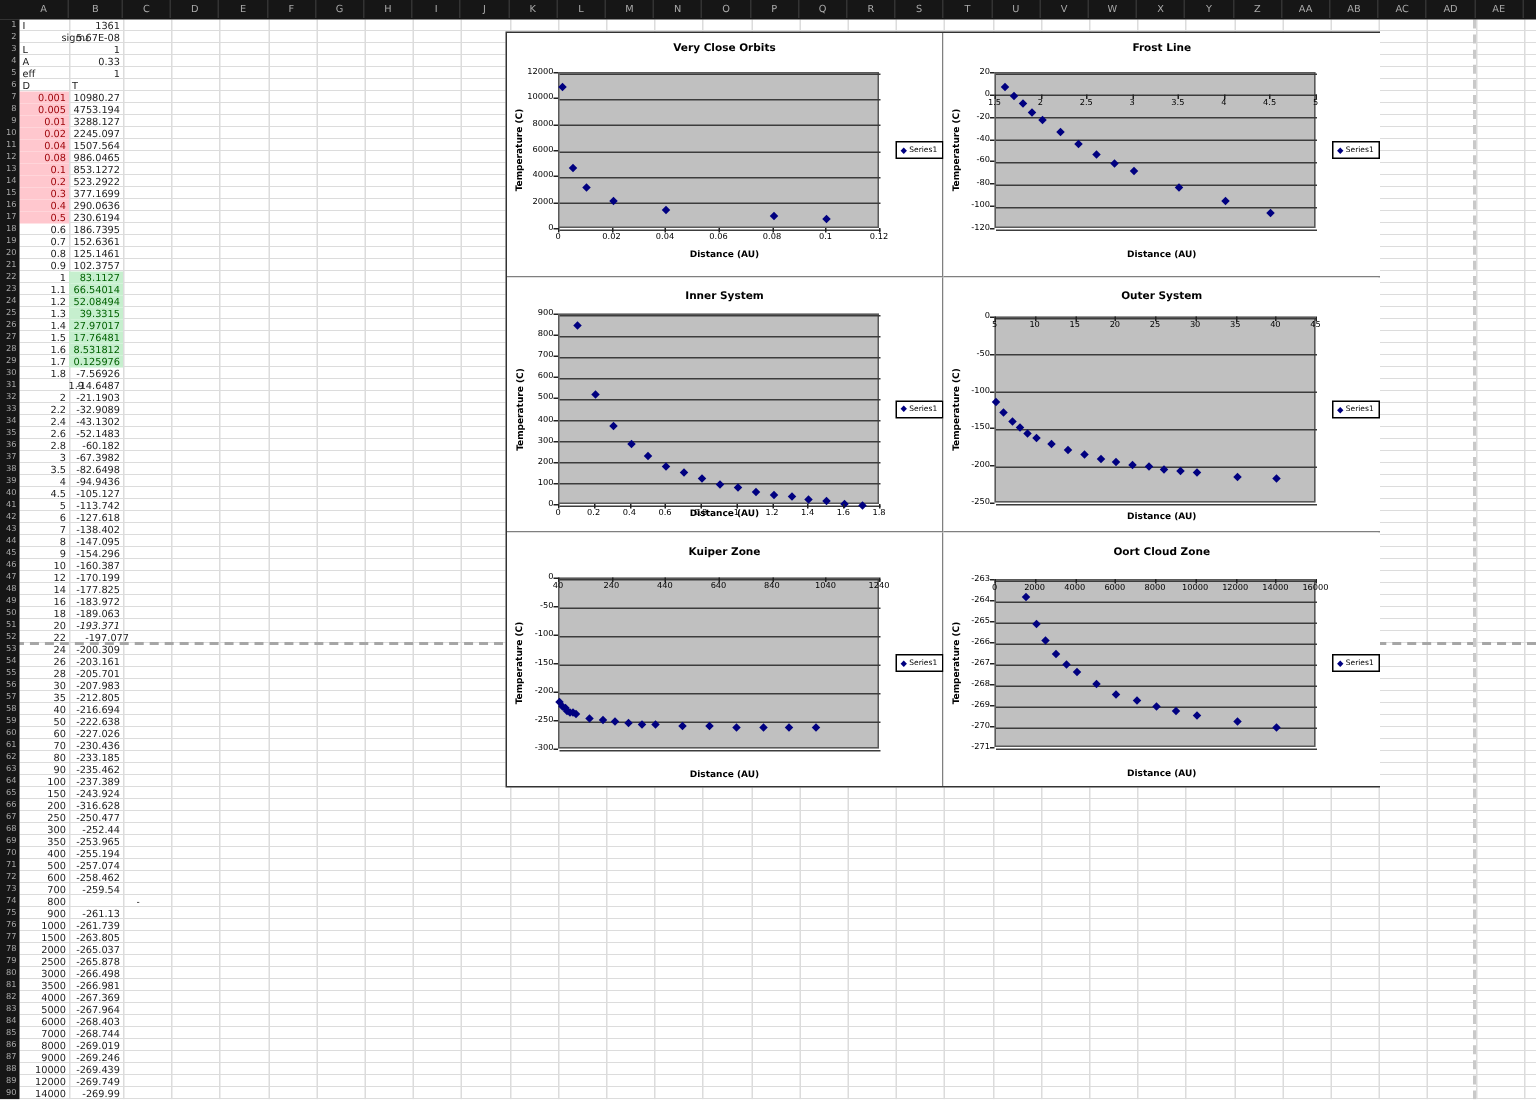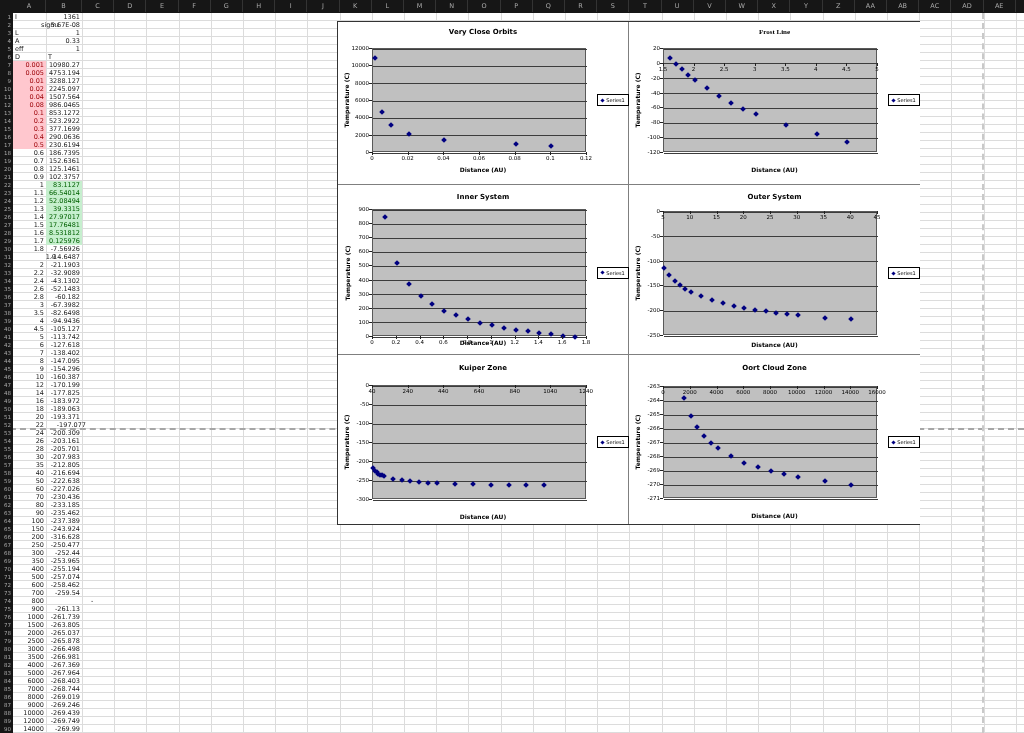--- a/index.html
+++ b/index.html
@@ -265,21 +265,21 @@
         <div class="xtick" style="left: 231px; top: 133px;">0.12</div>
         <div class="tickm-x" style="left: 248px; top: 130px;"></div>
         <div class="xlabel" style="top: 144px;">Distance (AU)</div>
         <div class="ylabel" style="width: 104px; left: -43px; top: 74px;">Temperature (C)</div>
         <div class="legend" style="left: 259px; top: 72px;">
           <div class="legmark"></div>
           <div class="legtext">Series1</div>
         </div>
       </div>
       <div class="chartcell cb-b" style="left: 291px; top: 0px; width: 291px; height: 163px;">
-        <div class="ctitle" style="top: 6px; font-family: Liberation Serif, serif;">Frost Line</div>
+        <div class="ctitle" style="top: 6px;">Frost Line</div>
         <div class="plot" style="left: 34px; top: 26px; width: 214px; height: 104px;">
           <div class="gridline" style="top: -0.5px; width: 214px;"></div>
           <div class="gridline" style="top: 14.3571px; width: 214px;"></div>
           <div class="gridline" style="top: 29.2143px; width: 214px;"></div>
           <div class="gridline" style="top: 44.0714px; width: 214px;"></div>
           <div class="gridline" style="top: 58.9286px; width: 214px;"></div>
           <div class="gridline" style="top: 73.7857px; width: 214px;"></div>
           <div class="gridline" style="top: 88.6429px; width: 214px;"></div>
           <div class="gridline" style="top: 103.5px; width: 214px;"></div>
           <div class="pt" style="left: 4.11429px; top: 6.51923px;"></div>
@@ -708,21 +708,21 @@
     <div class="cell num" style="left: 46px; top: 373px; width: 36px; z-index: 3;">-160.387</div>
     <div class="cell num" style="left: 13px; top: 381px; width: 33px; z-index: 3;">12</div>
     <div class="cell num" style="left: 46px; top: 381px; width: 36px; z-index: 3;">-170.199</div>
     <div class="cell num" style="left: 13px; top: 389px; width: 33px; z-index: 3;">14</div>
     <div class="cell num" style="left: 46px; top: 389px; width: 36px; z-index: 3;">-177.825</div>
     <div class="cell num" style="left: 13px; top: 397px; width: 33px; z-index: 3;">16</div>
     <div class="cell num" style="left: 46px; top: 397px; width: 36px; z-index: 3;">-183.972</div>
     <div class="cell num" style="left: 13px; top: 405px; width: 33px; z-index: 3;">18</div>
     <div class="cell num" style="left: 46px; top: 405px; width: 36px; z-index: 3;">-189.063</div>
     <div class="cell num" style="left: 13px; top: 413px; width: 33px; z-index: 3;">20</div>
-    <div class="cell num" style="left: 46px; top: 413px; width: 36px; z-index: 3;">-193.371</div>
+    <div class="cell num" style="left: 46px; top: 413px; width: 36px; z-index: 3; font-style: italic;">-193.371</div>
     <div class="cell num" style="left: 13px; top: 421px; width: 33px; z-index: 3;">22</div>
     <div class="cell num" style="left: 52px; top: 421px; width: 36px; z-index: 3; text-align: right;">-197.077</div>
     <div class="cell num" style="left: 13px; top: 429px; width: 33px; z-index: 3;">24</div>
     <div class="cell num" style="left: 46px; top: 429px; width: 36px; z-index: 3;">-200.309</div>
     <div class="cell num" style="left: 13px; top: 437px; width: 33px; z-index: 3;">26</div>
     <div class="cell num" style="left: 46px; top: 437px; width: 36px; z-index: 3;">-203.161</div>
     <div class="cell num" style="left: 13px; top: 445px; width: 33px; z-index: 3;">28</div>
     <div class="cell num" style="left: 46px; top: 445px; width: 36px; z-index: 3;">-205.701</div>
     <div class="cell num" style="left: 13px; top: 453px; width: 33px; z-index: 3;">30</div>
     <div class="cell num" style="left: 46px; top: 453px; width: 36px; z-index: 3;">-207.983</div>

